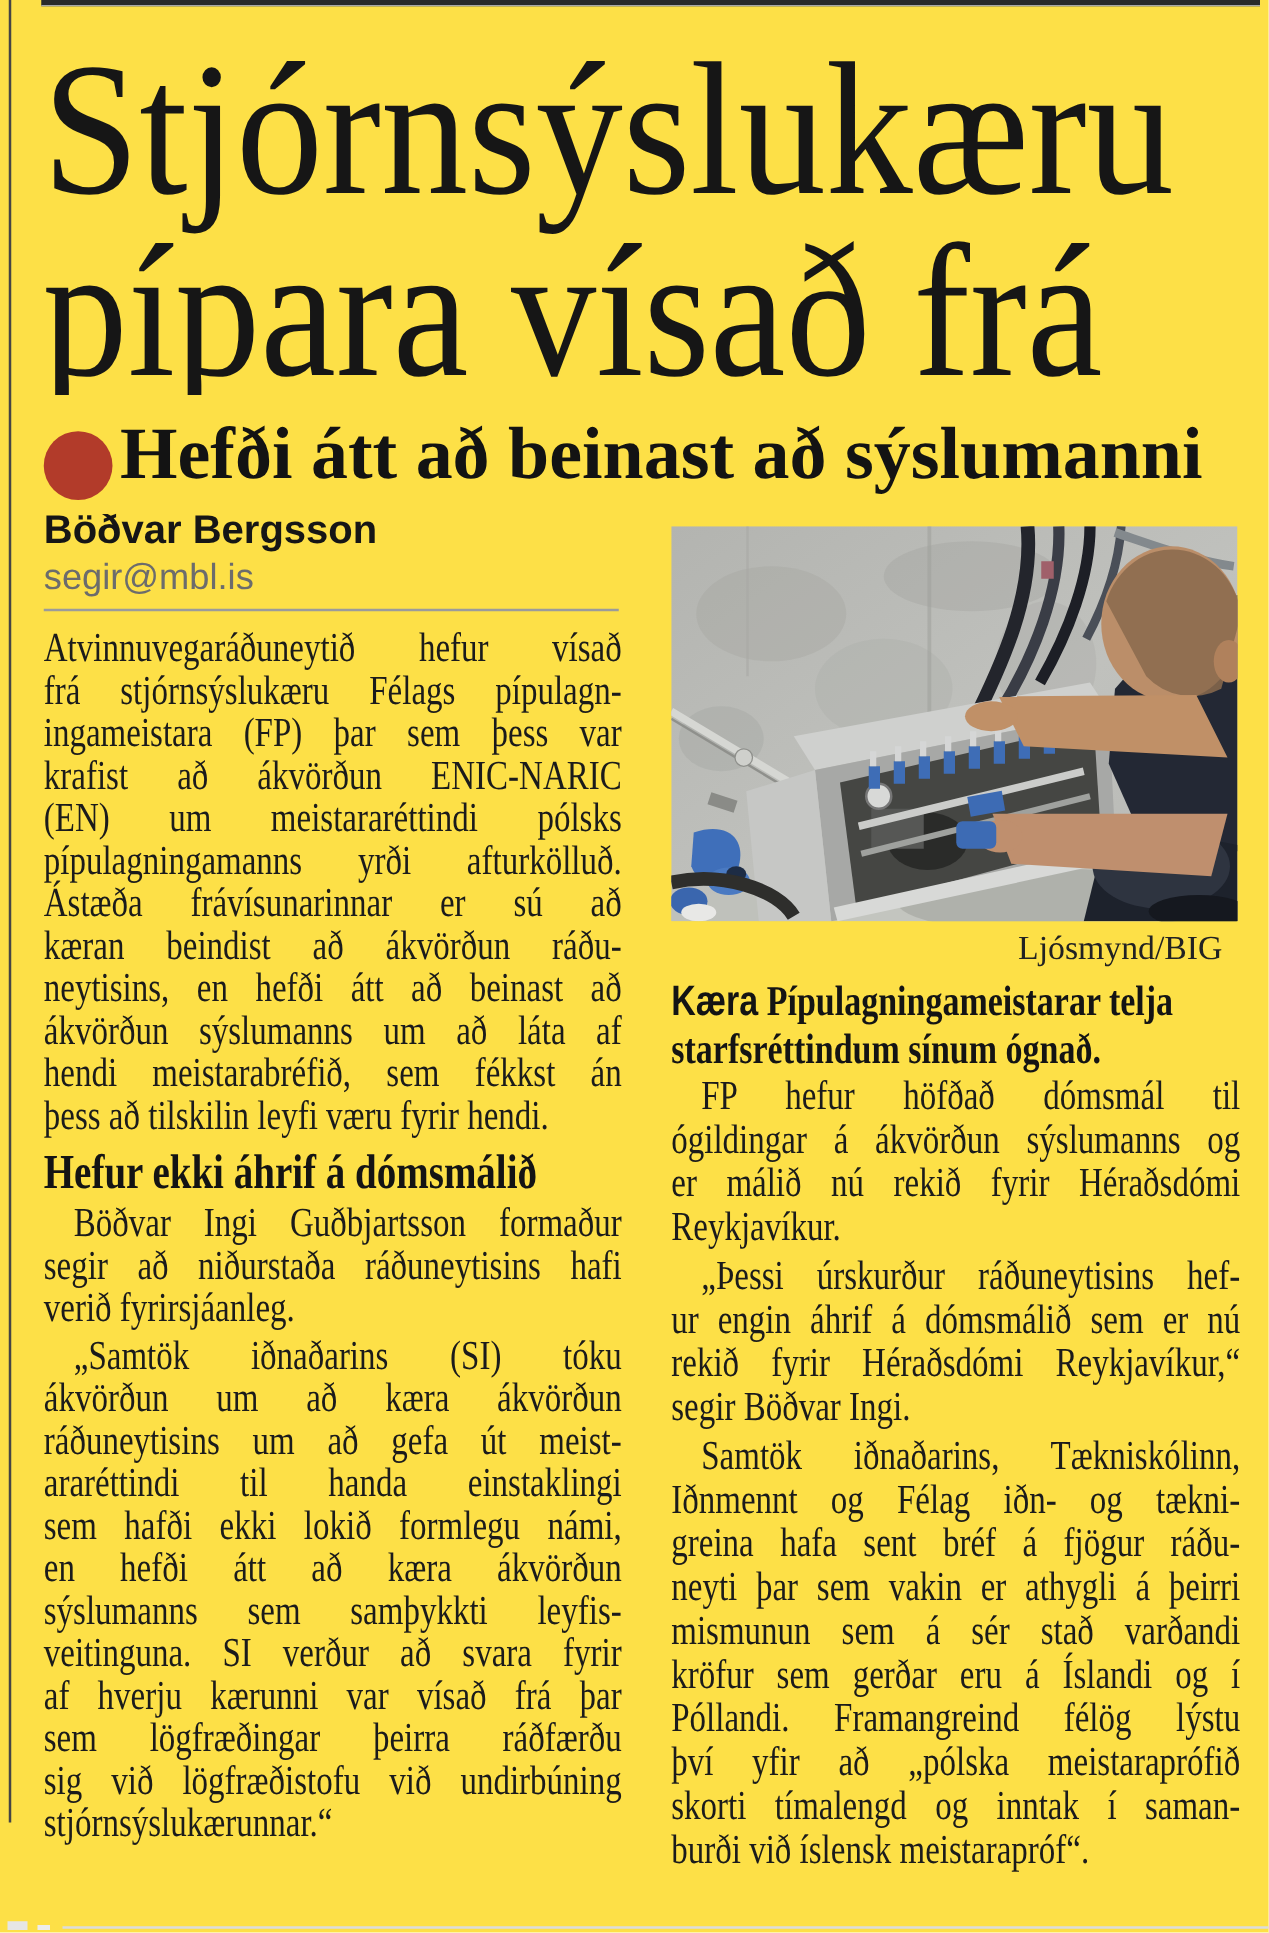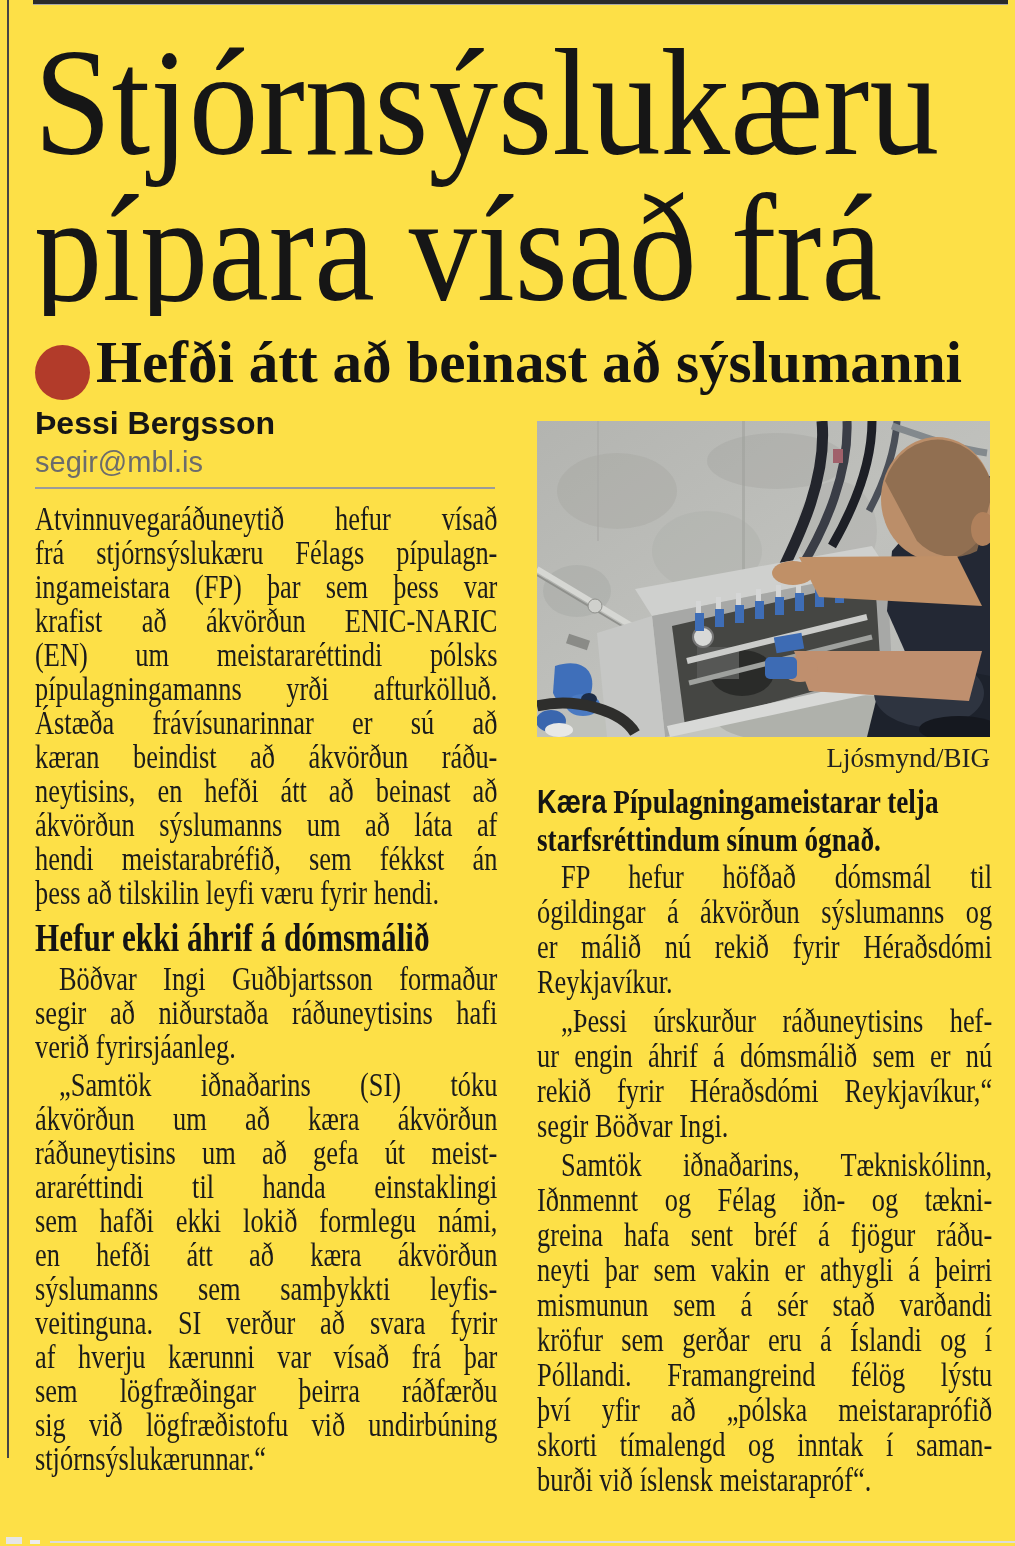--- a/index.html
+++ b/index.html
@@ -44,21 +44,21 @@
   .line.last{text-align-last:left;}
   .para{margin:0;}
   .para + .para{margin-top:4px;}
   .sec-heading{
     font-size:39px;line-height:40px;font-weight:bold;color:#141414;
     margin:8px 0 4px 0;white-space:nowrap;
   }
 
   
   .photo{position:absolute;left:537px;top:421px;width:453px;height:316px;}
-  .photo-credit{position:absolute;left:537px;top:742px;width:453px;text-align:right;font-size:27px;line-height:32px;color:#222222;}
+  .photo-credit{position:absolute;left:525px;top:742px;width:453px;text-align:right;font-size:27px;line-height:32px;color:#222222;}
   .caption{position:absolute;left:537px;top:782px;width:569px;transform:scaleX(0.8);transform-origin:0 0;}
   .caption .cap-line{font-size:34px;line-height:38px;font-weight:bold;color:#141414;white-space:nowrap;}
   .cap-lead{font-family:"Liberation Sans","DejaVu Sans",sans-serif;font-weight:bold;}
 </style>
 </head>
 <body>
 
 <div id="page">
 
   <div class="left-rule"></div>
@@ -67,21 +67,21 @@
   <svg class="headline-svg" width="916" height="292" viewBox="0 0 916 292">
     <text x="0" y="130" font-size="152" textLength="905" lengthAdjust="spacingAndGlyphs">Stjórnsýslukæru</text>
     <text x="0" y="276" font-size="152" textLength="848" lengthAdjust="spacingAndGlyphs">pípara vísað frá</text>
   </svg>
 
   <div class="red-bullet"></div>
   <svg class="subhead-svg" width="874" height="66" viewBox="0 0 874 66">
     <text x="0" y="48" font-size="59" textLength="866" lengthAdjust="spacingAndGlyphs">Hefði átt að beinast að sýslumanni</text>
   </svg>
 
-  <div class="byline-name">Þessi Bergsson</div>
+  <div class="byline-name">Böðvar Bergsson</div>
   <div class="byline-email">segir@mbl.is</div>
   <div class="byline-rule"></div>
 
   <div class="col col-left">
     <div class="para">
         <div class="line">Atvinnuvegaráðuneytið hefur vísað</div>
         <div class="line">frá stjórnsýslukæru Félags pípulagn-</div>
         <div class="line">ingameistara (FP) þar sem þess var</div>
         <div class="line">krafist að ákvörðun ENIC-NARIC</div>
         <div class="line">(EN) um meistararéttindi pólsks</div>

